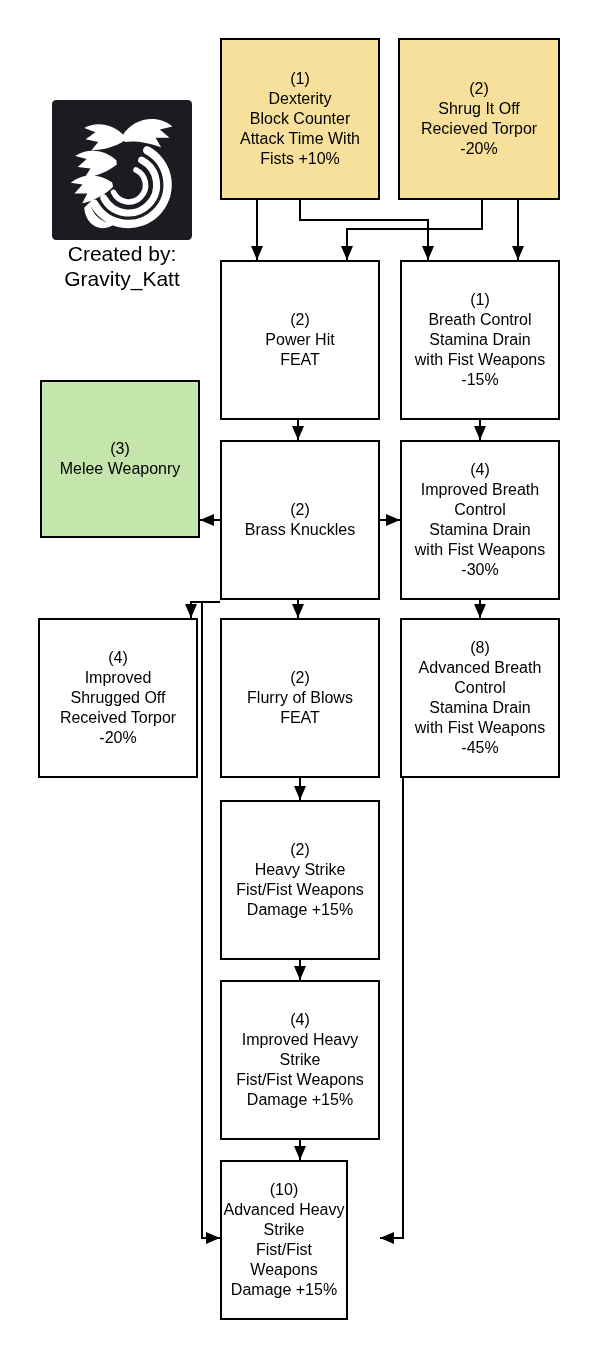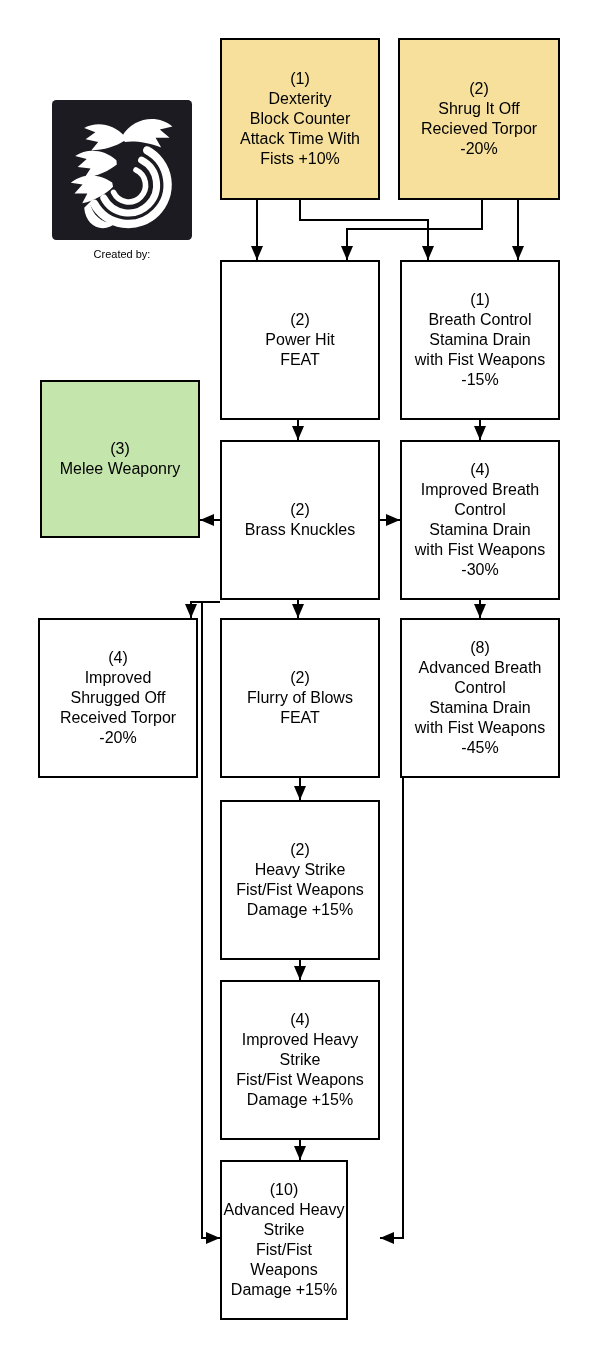--- a/index.html
+++ b/index.html
@@ -5,21 +5,21 @@
   html,body{margin:0;padding:0;background:#ffffff;}
   .page{position:relative;width:600px;height:1360px;background:#ffffff;overflow:hidden;
         font-family:"Liberation Sans",sans-serif;color:#000;}
   #edge-layer{position:absolute;left:0;top:0;width:600px;height:1360px;}
   .edge{fill:none;stroke:#000;stroke-width:2;}
   .node{position:absolute;box-sizing:border-box;border:2px solid #000;
         display:flex;align-items:center;justify-content:center;text-align:center;
         font-size:16px;line-height:20px;white-space:pre-line;background:#fff;}
   .credit{position:absolute;text-align:center;}
   .credit svg{display:block;margin:0 auto;}
-  .credit-text{font-size:11px;line-height:22px;margin-top:3px;}
+  .credit-text{font-size:21px;line-height:22px;margin-top:3px;}
 </style>
 </head>
 <body>
 
 <div class="page">
 
   <svg id="edge-layer" viewBox="0 0 600 1360" xmlns="http://www.w3.org/2000/svg">
     <defs>
       <marker id="arrowhead" markerUnits="userSpaceOnUse" markerWidth="16" markerHeight="14" refX="14" refY="6" orient="auto">
         <path d="M0,0 L14,6 L0,12 Z" fill="#000"></path>
@@ -114,15 +114,16 @@
 
       <path d="M50,26 C58,12 76,10 86,19 L77,21 L84,27 L74,27 L78,34 C68,30 58,29 52,30 Z" fill="#fff"></path>
 
       <use href="#hd" transform="translate(52,26)" fill="#fff"></use>
       <use href="#hd" transform="translate(46,43) rotate(-6)" fill="#fff"></use>
       <use href="#hd" transform="translate(43,59) rotate(-12)" fill="#fff"></use>
 
       <path d="M27,73 C29,84 39,90 47,87 C37,96 24,91 23,77 Z" fill="#fff"></path>
     </svg>
     <div class="credit-text">Created by:</div>
+    <div class="credit-text">Gravity_Katt</div>
   </div>
 
 </div>
 
 </body></html>

